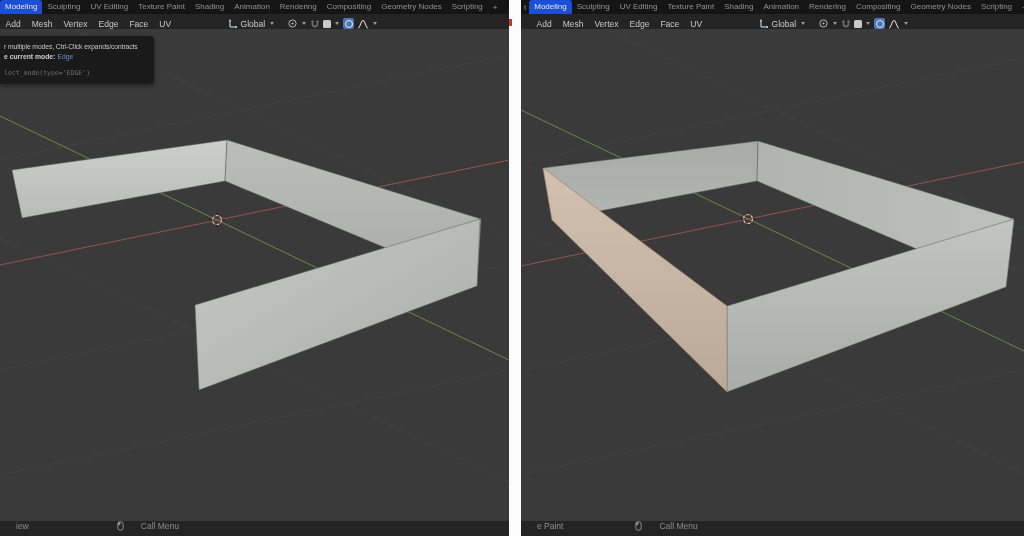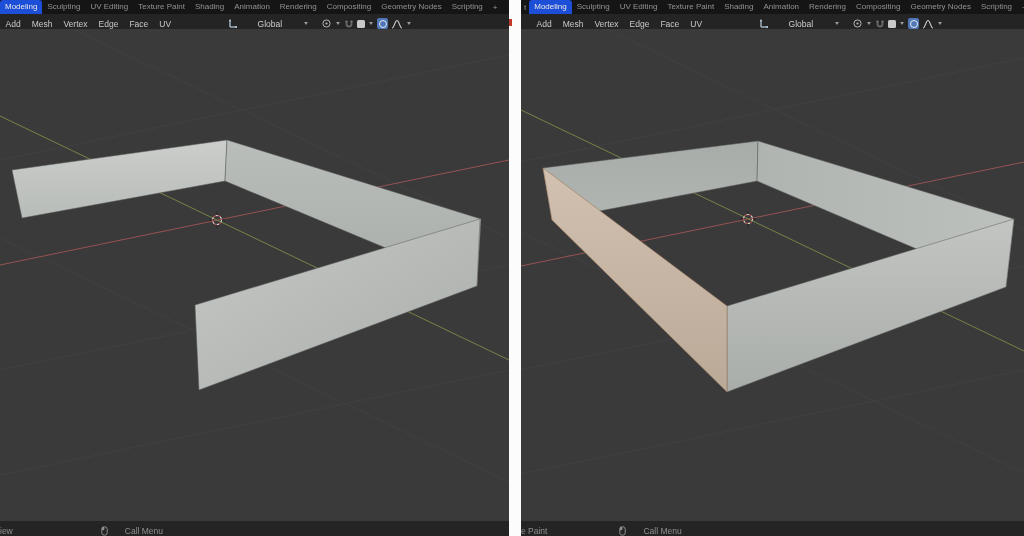--- a/index.html
+++ b/index.html
@@ -21,21 +21,21 @@
   .tab.active{background:#1d4ed8;color:#e6e6e6;}
   .tab-fragment{padding:2px 3px;color:#8f8f8f;}
   .tab-plus{padding:2px 5px;color:#9a9a9a;}
 
   
   .menubar{height:15px;background:#242424;display:flex;align-items:flex-end;
            font-size:8.5px;color:#c9c9c9;white-space:nowrap;overflow:hidden;}
   .pane.right .menubar{padding-left:10px;}
   .menu-item{padding:0 5.5px;}
   .tools{display:flex;align-items:center;gap:3px;margin-left:50px;}
-  .tool-label{color:#cfcfcf;margin:0 18px;}
+  .tool-label{color:#cfcfcf;margin:0 1px;}
   .chev{width:0;height:0;border-left:2.5px solid transparent;border-right:2.5px solid transparent;
         border-top:3px solid #9a9a9a;margin:0 1px;}
   .tool-sep{width:6px;}
   .snap-square{width:8px;height:8px;background:#c9c9c9;border-radius:1.5px;}
   .prop-edit{width:11px;height:11px;background:#4f77b7;border-radius:2px;
              display:flex;align-items:center;justify-content:center;}
   .prop-edit .ring{width:6px;height:6px;border:1.2px solid #e4eaf2;border-radius:50%;}
   .dim{opacity:.45;}
 
   .viewport{position:absolute;left:0;top:29px;width:100%;height:492px;display:block;}
@@ -45,21 +45,21 @@
            background:rgba(25,25,25,.97);border-radius:0 4px 4px 0;
            box-shadow:0 2px 5px rgba(0,0,0,.4);}
   .tt-l1{position:absolute;left:4px;top:7px;font-size:6.8px;color:#c6c6c6;letter-spacing:-.1px;white-space:nowrap;}
   .tt-l2{position:absolute;left:4px;top:17px;font-size:6.8px;color:#cfcfcf;font-weight:bold;white-space:nowrap;}
   .tt-l2 .mode-val{color:#6b92c6;font-weight:normal;padding-left:2px;}
   .tt-l3{position:absolute;left:4px;top:33px;font-size:6.5px;color:#6e6e6e;
          font-family:"DejaVu Sans Mono",monospace;white-space:nowrap;}
 
   
   .statusbar{position:absolute;left:0;bottom:0;width:100%;height:15px;background:#242424;
-             display:flex;align-items:flex-end;font-size:8.5px;color:#8f8f8f;padding-left:0;box-sizing:border-box;}
+             display:flex;align-items:flex-start;font-size:8.5px;color:#8f8f8f;padding-left:16px;box-sizing:border-box;}
   .status-group{display:flex;align-items:center;gap:17px;}
   .pane.left .status-group{margin-left:88px;}
   .pane.right .status-group{margin-left:72px;}
 </style>
 </head>
 <body>
 
 <div class="pane left">
   <div class="topbar">
     <span class="tab active">Modeling</span>
@@ -147,20 +147,27 @@
     <g transform="translate(217,191)">
       <circle r="4.5" fill="none" stroke="#d8d5d0" stroke-width="1.1" stroke-dasharray="2.4 2.4"></circle>
       <circle r="4.5" fill="none" stroke="#b5534f" stroke-width="1.1" stroke-dasharray="2.4 2.4" stroke-dashoffset="2.4"></circle>
       <line y1="-8" y2="-5.5" stroke="#232323" stroke-width="1"></line>
       <line y1="5.5" y2="8" stroke="#232323" stroke-width="1"></line>
       <line x1="-8" x2="-5.5" stroke="#232323" stroke-width="1"></line>
       <line x1="5.5" x2="8" stroke="#232323" stroke-width="1"></line>
     </g>
   </svg>
 
+  <div class="tooltip">
+    <div class="tt-l1">r multiple modes, Ctrl-Click expands/contracts</div>
+    <div class="tt-l2">
+      <span>e current mode:</span><span class="mode-val">Edge</span>
+    </div>
+    <div class="tt-l3">lect_mode(type='EDGE')</div>
+  </div>
 
   <div class="statusbar">
     <span>iew</span>
     <span class="status-group">
       <svg width="7" height="10" viewBox="0 0 7 10">
         <rect x="0.8" y="0.8" width="5.4" height="8.4" rx="2.4" fill="none" stroke="#8f8f8f" stroke-width="1"></rect>
         <rect x="0.8" y="0.8" width="2.6" height="3.4" rx="1.2" fill="#8f8f8f"></rect>
       </svg>
       <span>Call Menu</span>
     </span>

